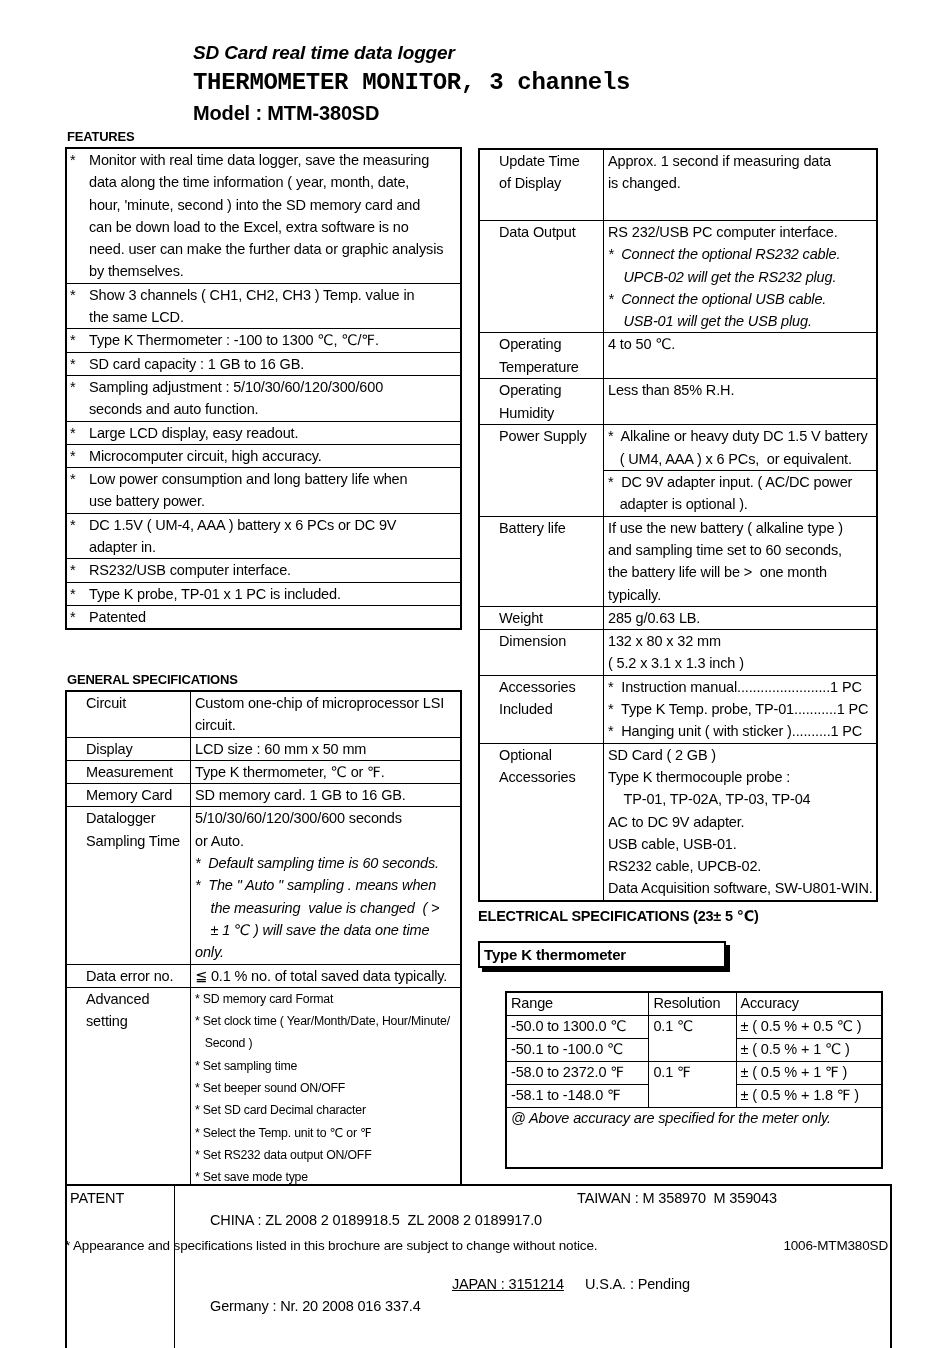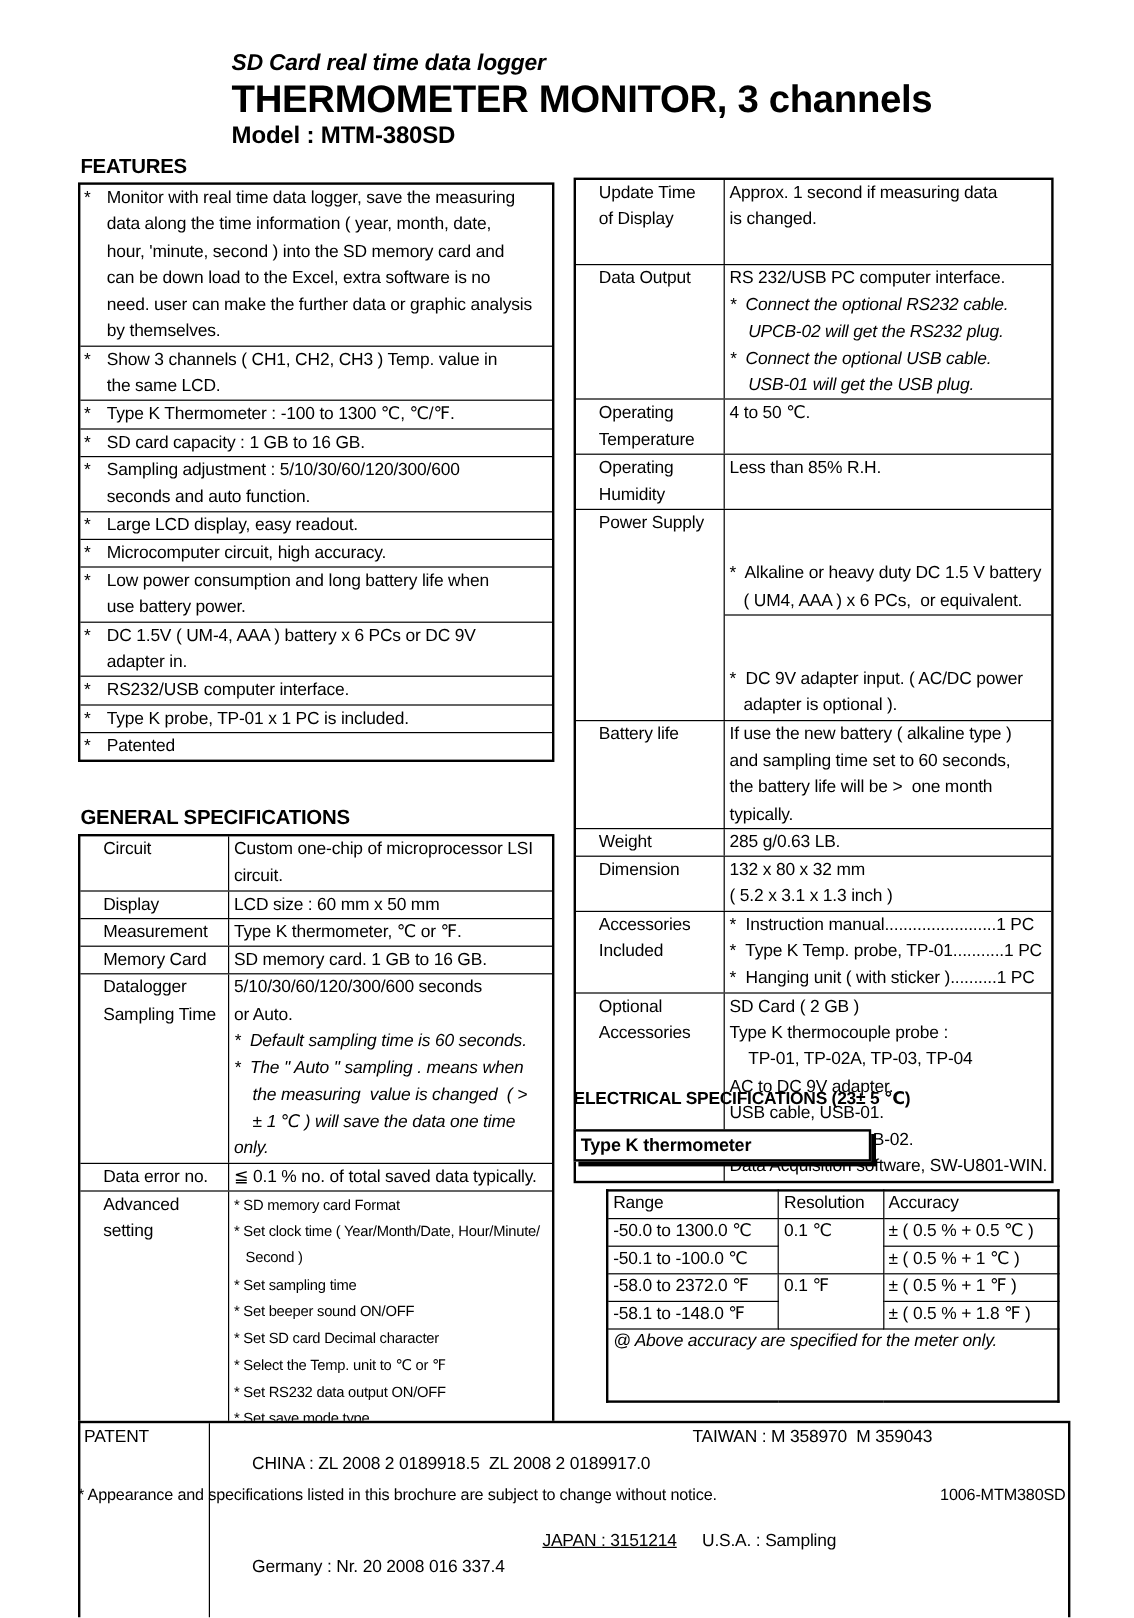--- a/index.html
+++ b/index.html
@@ -8,35 +8,35 @@
     font-family:"Liberation Sans","DejaVu Sans",sans-serif; color:#000;
     font-size:14.5px; letter-spacing:-0.15px; overflow:hidden;
   }
   .abs { position:absolute; }
   .pre { white-space:pre-wrap; line-height:22.3px; }
   .italic { font-style:italic; }
 
   
   .hdr { left:193px; top:40px; }
   .hdr .sub   { font-size:19px; font-weight:bold; font-style:italic; line-height:25px; }
-  .hdr .title { font-size:32px; font-weight:bold; line-height:35px; letter-spacing:-0.3px; }
+  .hdr .title { font-size:24px; font-weight:bold; line-height:35px; letter-spacing:-0.3px;font-family:Liberation Mono, monospace; }
   .hdr .model { font-size:20px; font-weight:bold; line-height:26px; }
 
-  h2.sect { font-size:17px; font-weight:bold; margin:0 0 3px 2px; letter-spacing:-0.2px; }
+  h2.sect { font-size:13px; font-weight:bold; margin:0 0 3px 2px; letter-spacing:-0.2px; }
 
   
   .btable { border:2px solid #000; background:#fff; }
   .frow, .srow { display:flex; border-top:1.5px solid #000; }
   .frow:first-child, .srow:first-child { border-top:none; }
   .fbullet { flex:none; width:19px; padding-left:3px; line-height:22.3px; }
   .ftext { flex:1; }
   .slabel { flex:none; width:104px; border-right:1.5px solid #000; padding-left:19px; }
   .sval { flex:1; padding-left:4px; }
   .sval-flush { flex:1; }
-  .sval-flush .part { padding-left:4px;margin-top:42px; }
+  .sval-flush .part { padding-left:4px; }
   .part1 { border-bottom:1.5px solid #000; }
 
   .features { left:65px; top:129px; width:397px; }
   .general  { left:65px; top:672px; width:397px; }
   .rightspec{ left:478px; top:148px; width:400px; }
   .h70 { min-height:70px; }
   .h45 { min-height:45px; }
   .small { font-size:12.3px; letter-spacing:-0.2px; }
 
   
@@ -311,21 +311,21 @@
   <div class="abs patent">
     <div class="plabel">PATENT</div>
     <div class="pval">
       <div class="pline">
         <span>CHINA : ZL 2008 2 0189918.5  ZL 2008 2 0189917.0</span>
         <span class="pseg pos-taiwan">TAIWAN : M 358970  M 359043</span>
       </div>
       <div class="pline">
         <span>Germany : Nr. 20 2008 016 337.4</span>
         <span class="pseg pos-japan">JAPAN : 3151214</span>
-        <span class="pseg pos-usa">U.S.A. : Sampling</span>
+        <span class="pseg pos-usa">U.S.A. : Pending</span>
       </div>
     </div>
   </div>
 
   <div class="abs foot">
     <span>* Appearance and specifications listed in this brochure are subject to change without notice.</span>
     <span>1006-MTM380SD</span>
   </div>
 
 </div>

